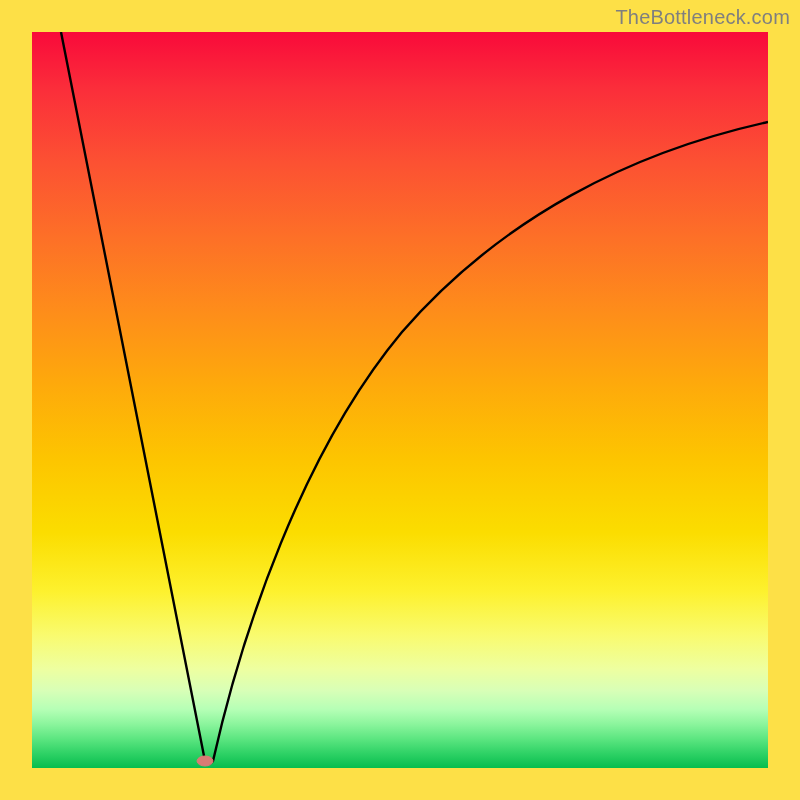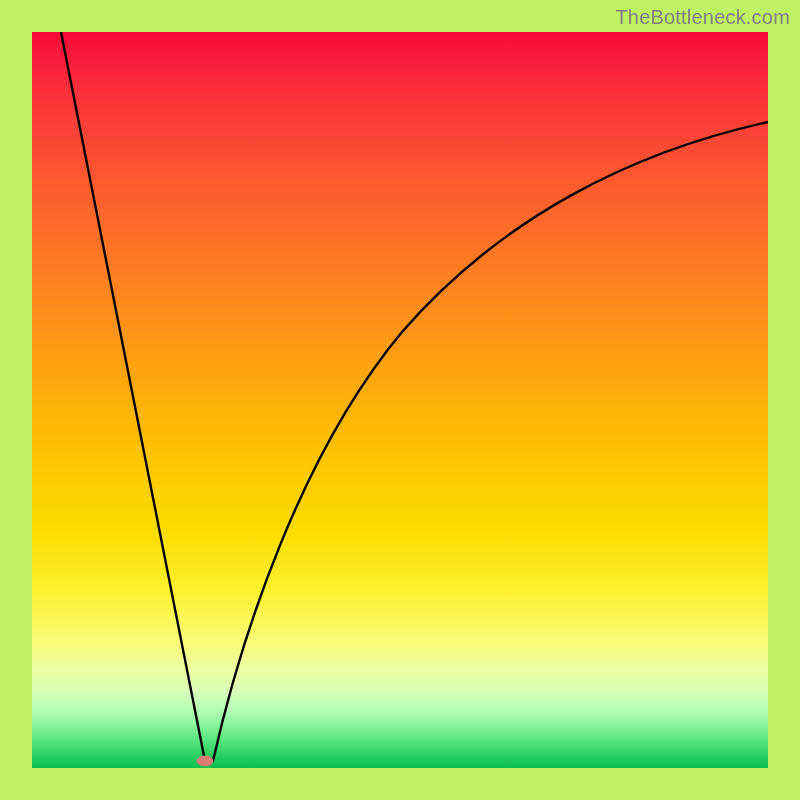--- a/index.html
+++ b/index.html
@@ -6,21 +6,21 @@
   body {
     width: 800px;
     height: 800px;
     background: #000;
     position: relative;
     font-family: Arial, Helvetica, sans-serif;
   }
   .outer {
     position: absolute;
     inset: 0;
-    background: #bef264;
+    background: #fde047;
   }
   .plot {
     position: absolute;
     left: 32px;
     top: 32px;
     width: 736px;
     height: 736px;
     overflow: hidden;
   }
   .gradient-bg {

